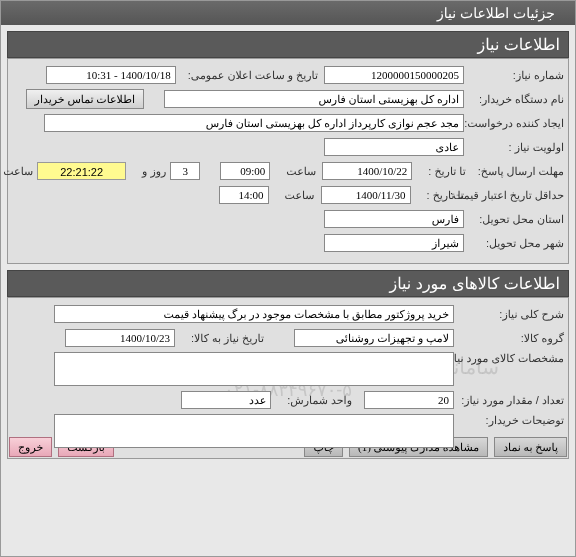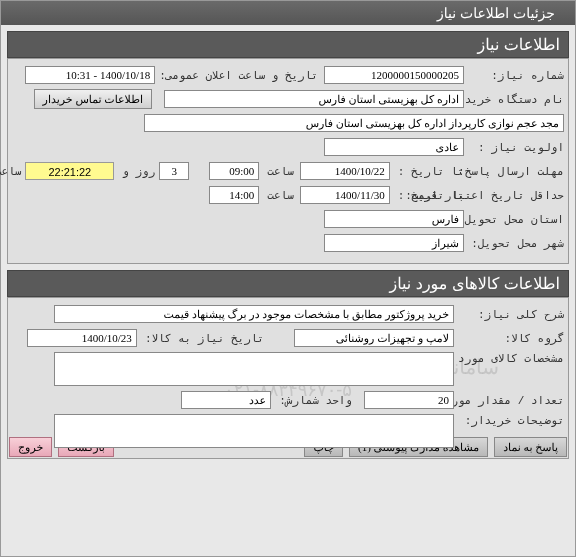--- a/index.html
+++ b/index.html
@@ -44,22 +44,21 @@
   display: flex;
   align-items: center;
   margin-bottom: 4px;
   min-height: 20px;
 }
 .lbl {
   color: #333;
   font-size: 11px;
   white-space: nowrap;
   text-align: right;
-  padding-left: 4px;
-  font-family: Liberation Mono, monospace;
+  padding-left: 12px;
 }
 .w100 { width: 100px; }
 .w110 { width: 110px; }
 input[type=text], textarea {
   background: #fff;
   border: 1px solid #888;
   font-family: Tahoma;
   font-size: 11px;
   padding: 2px 4px;
   height: 18px;
@@ -133,24 +132,25 @@
       <div class="row">
         <span class="lbl w100">شماره نیاز:</span>
         <input type="text" style="width: 140px;" value="1200000150000205">
         <span class="lbl" style="margin-right:6px">تاریخ و ساعت اعلان عمومی:</span>
         <input type="text" style="width: 130px;" value="1400/10/18 - 10:31">
       </div>
 
       <div class="row">
         <span class="lbl w100">نام دستگاه خریدار:</span>
         <input type="text" style="width: 300px;" value="اداره کل بهزیستی استان فارس">
-        <button class="btn" style="margin-right:12px">اطلاعات تماس خریدار</button>
-      </div>
-
-      <div class="row">
+        <button class="btn" style="margin-right:20px">اطلاعات تماس خریدار</button>
+      </div>
+
+      <div class="row">
+        <span class="lbl w100">ایجاد کننده درخواست:</span>
         <input type="text" style="width: 420px;" value="مجد عجم نوازی کارپرداز اداره کل بهزیستی استان فارس">
       </div>
 
       <div class="row">
         <span class="lbl w100">اولویت نیاز :</span>
         <input type="text" style="width: 140px;" value="عادی">
       </div>
 
       <div class="row">
         <span class="lbl w100">مهلت ارسال پاسخ:</span>

